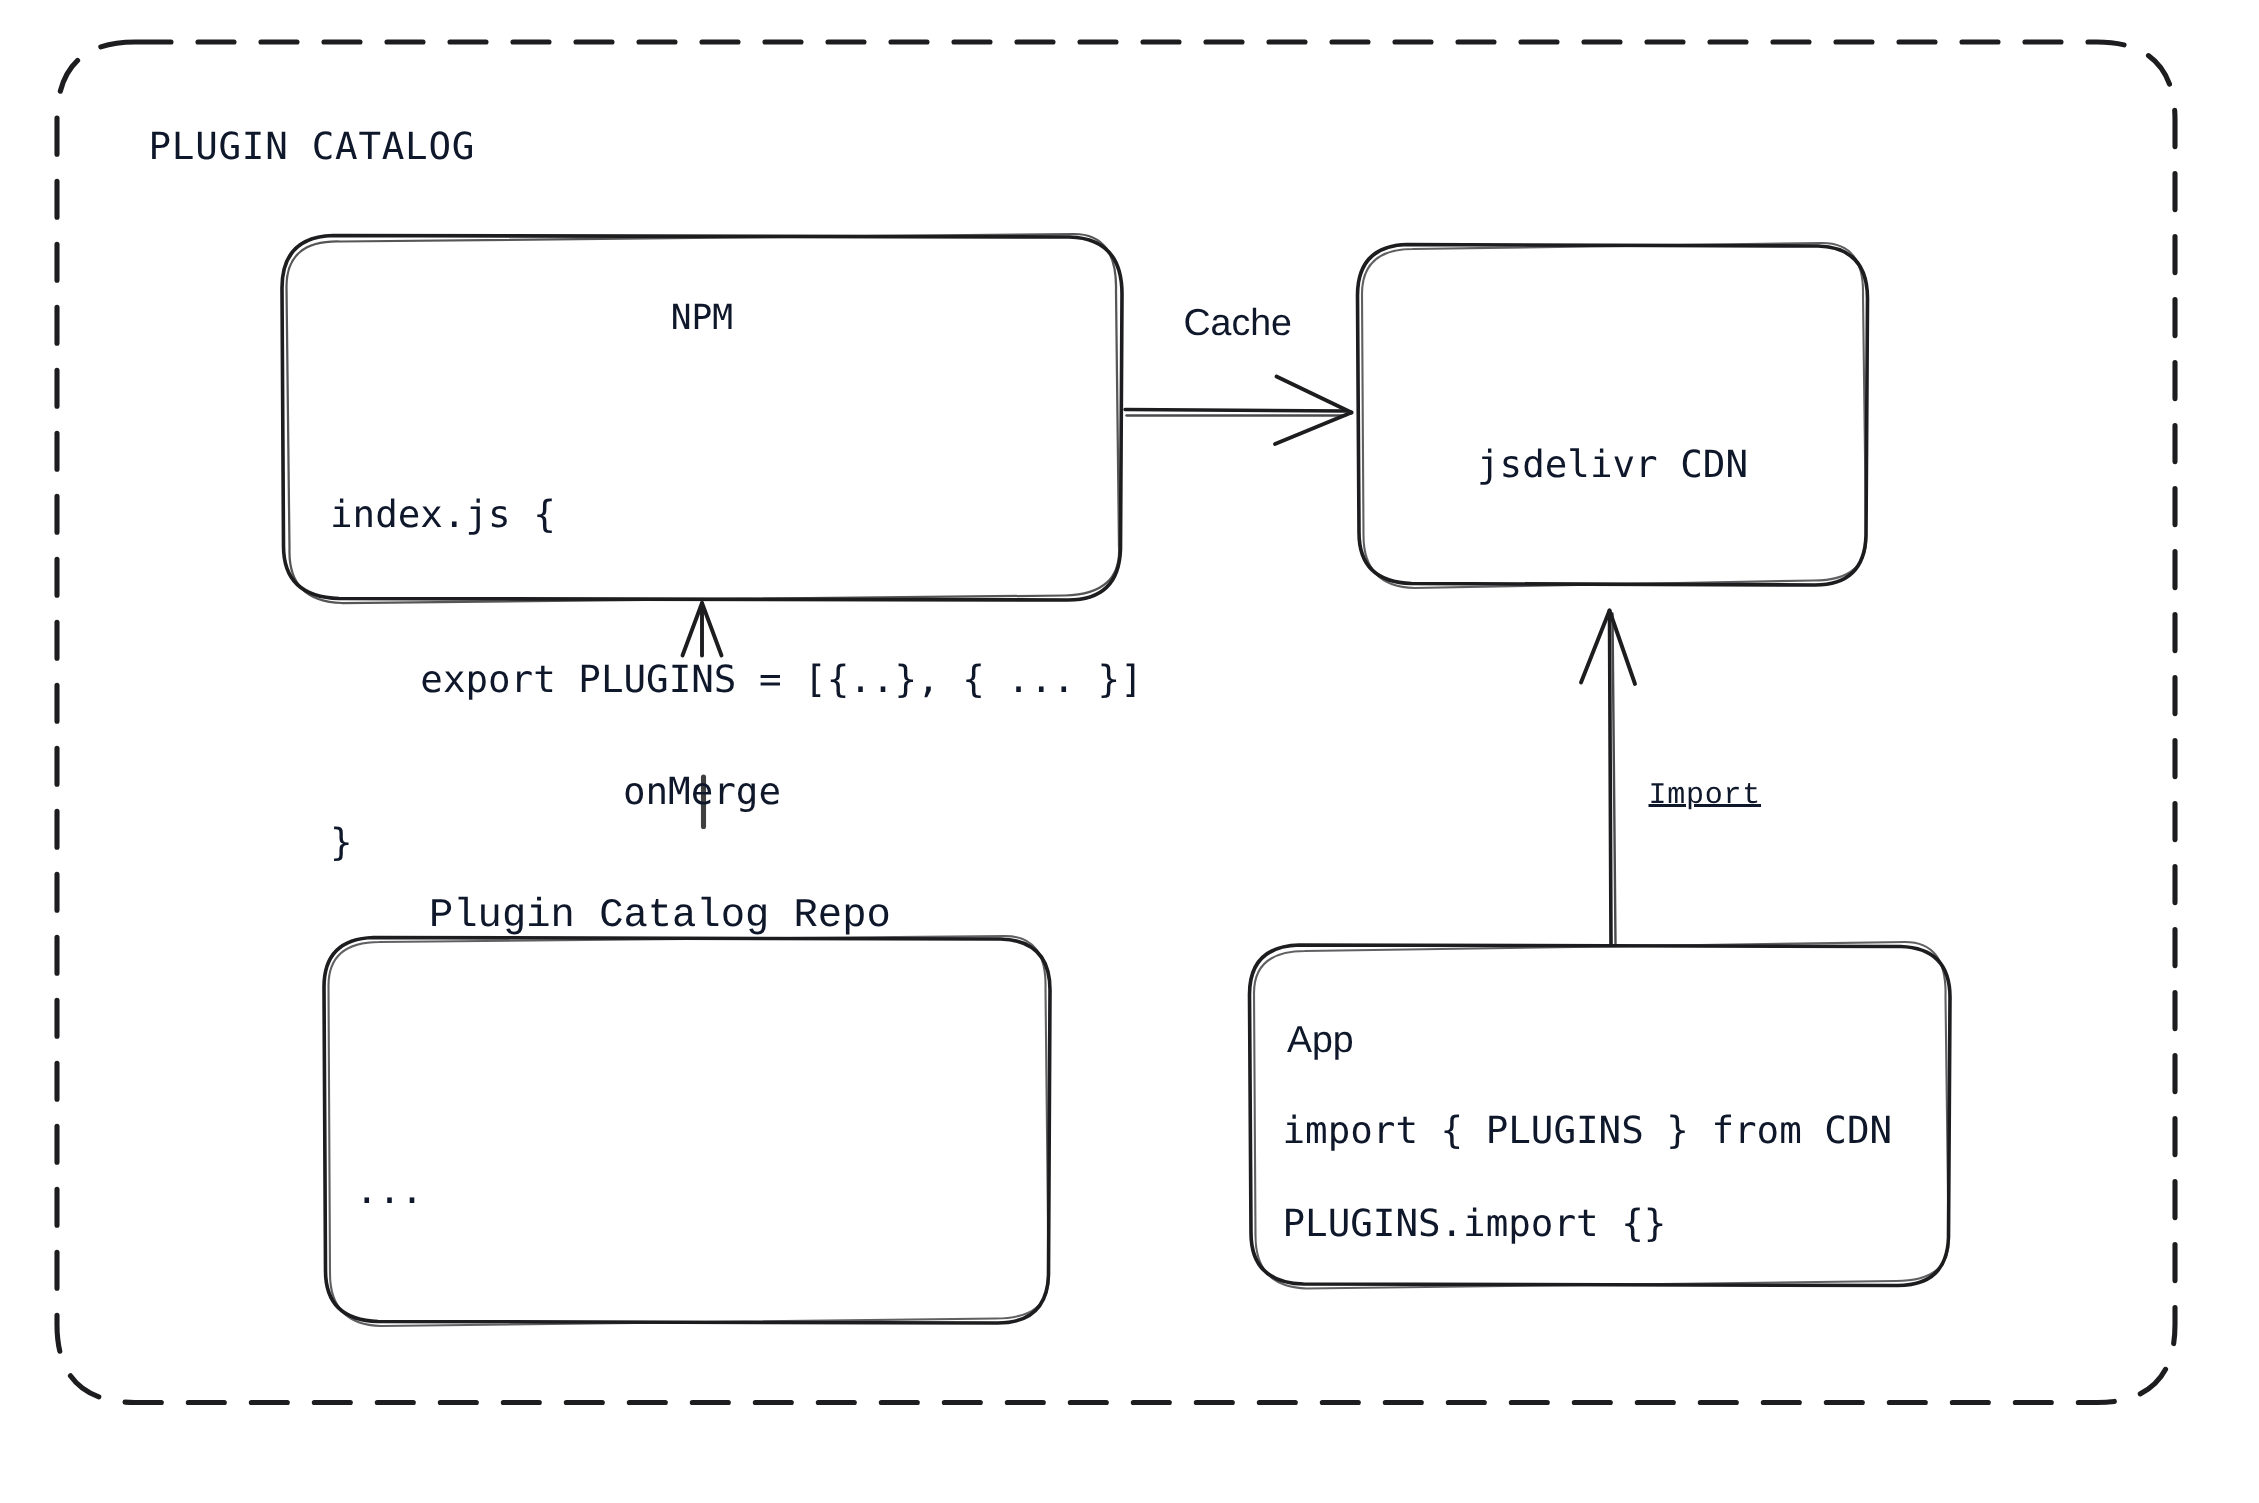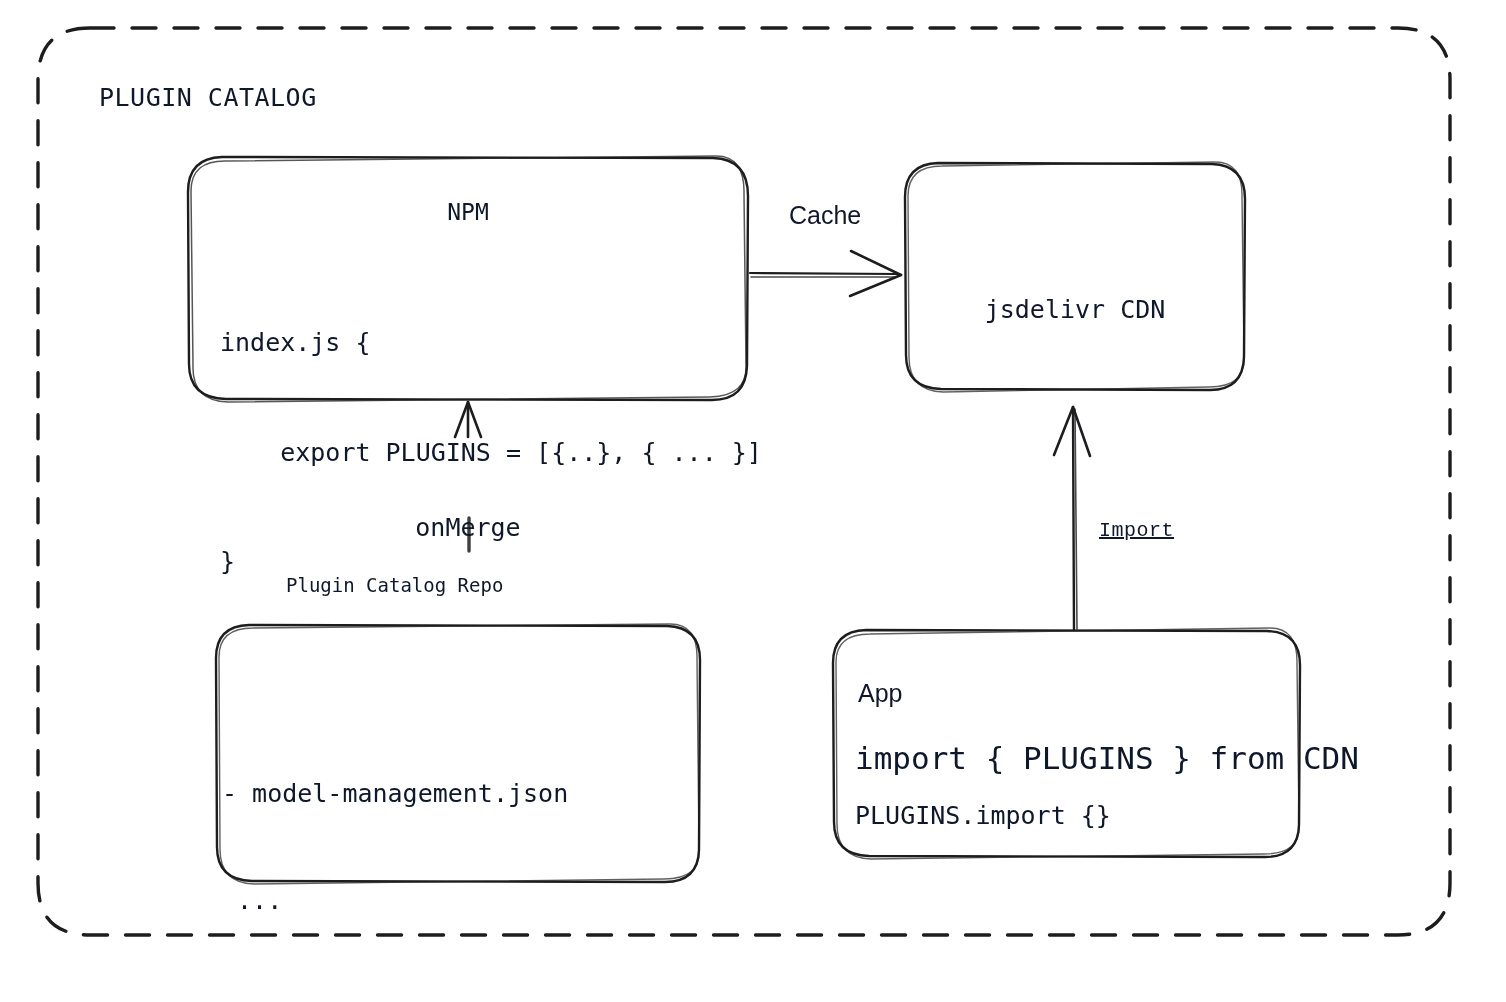--- a/index.html
+++ b/index.html
@@ -92,41 +92,42 @@
     left: 368px;
     top: 445px;
     font-size: 25px;
     text-align: center;
     width: 200px;
     line-height: 1.32;
   }
 
   #repo-caption {
     left: 286px;
-    top: 572px;
-    font-size: 19px;
+    top: 592px;
+    font-size: 27px;
+    font-family: Liberation Mono, monospace;
   }
 
   #repo-list {
     left: 222px;
     top: 705px;
     font-size: 25px;
     line-height: 1.42;
   }
 
   #app-title {
     left: 858px;
     top: 676px;
     font-size: 25px;
   }
 
   #app-code-1 {
     left: 855px;
     top: 736px;
-    font-size: 31px;
+    font-size: 25px;
   }
 
   #app-code-2 {
     left: 855px;
     top: 798px;
     font-size: 25px;
   }
 
   #import-label {
     left: 1099px;
@@ -212,21 +213,20 @@
 
   <div class="txt sans" id="cache-label">Cache</div>
 
   <div id="build-label" class="txt mono">
     <div>onMerge</div>
   </div>
 
   <div class="txt mono" id="repo-caption">Plugin Catalog Repo</div>
 
   <div id="repo-list" class="txt mono">
-    <div>- model-management.json</div>
     <div> ...</div>
   </div>
 
   <div class="txt sans" id="app-title">App</div>
 
   <div class="txt mono" id="app-code-1">import { PLUGINS } from CDN</div>
 
   <div class="txt mono" id="app-code-2">PLUGINS.import {}</div>
 
   <div class="txt serif-mono" id="import-label">Import</div>

